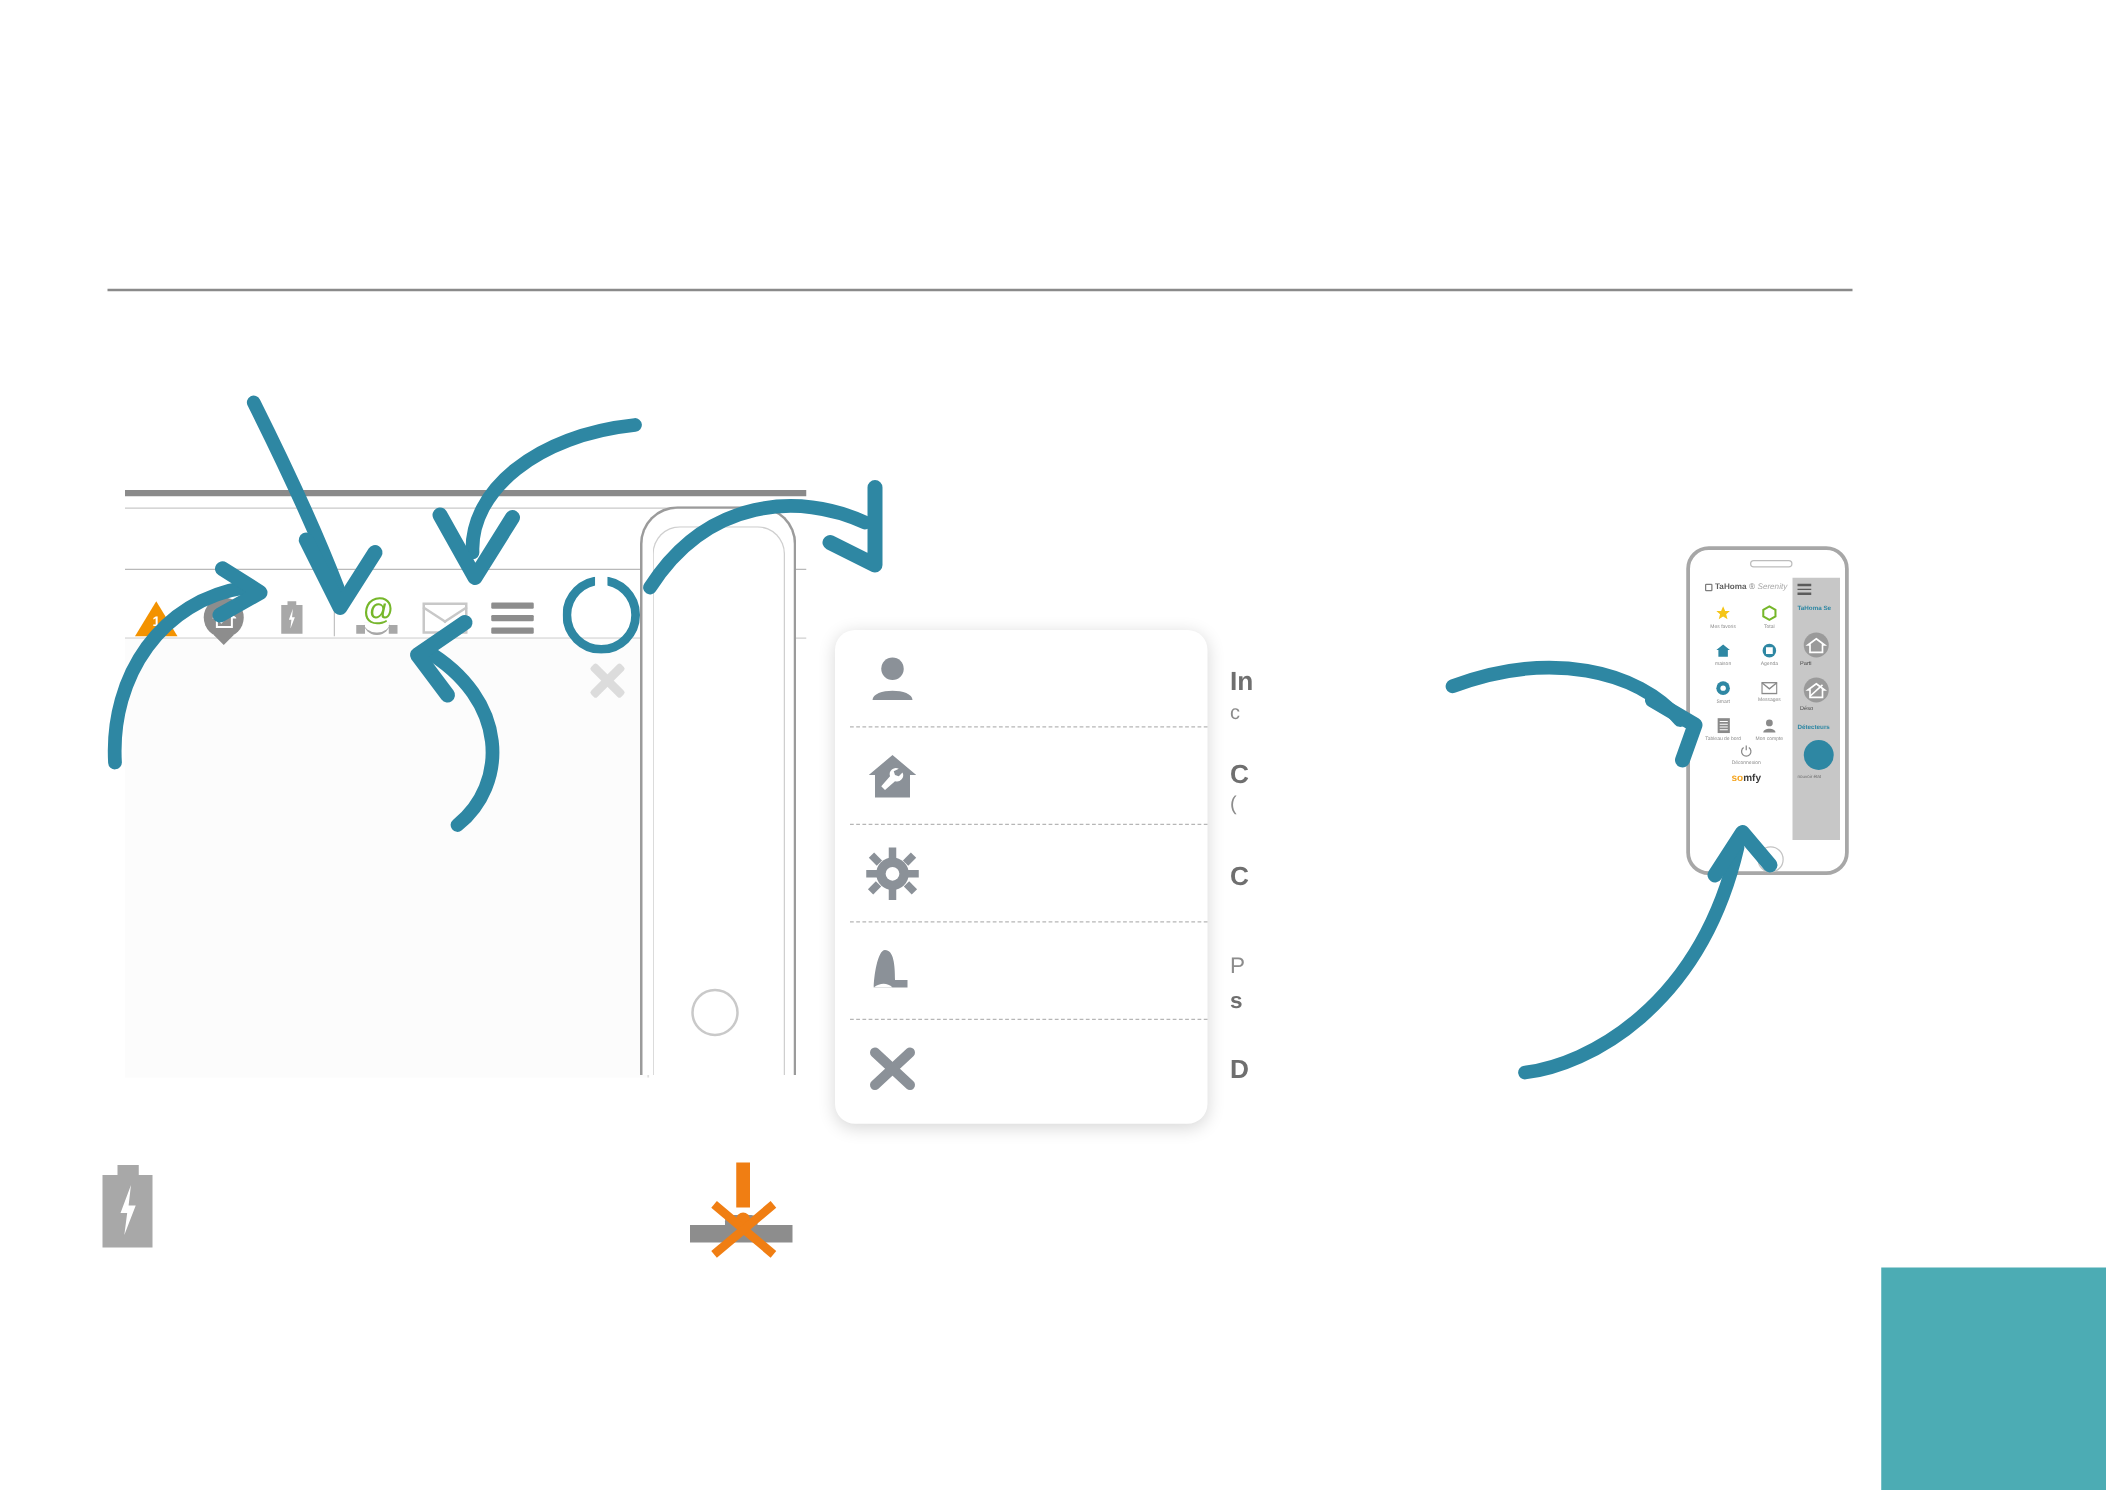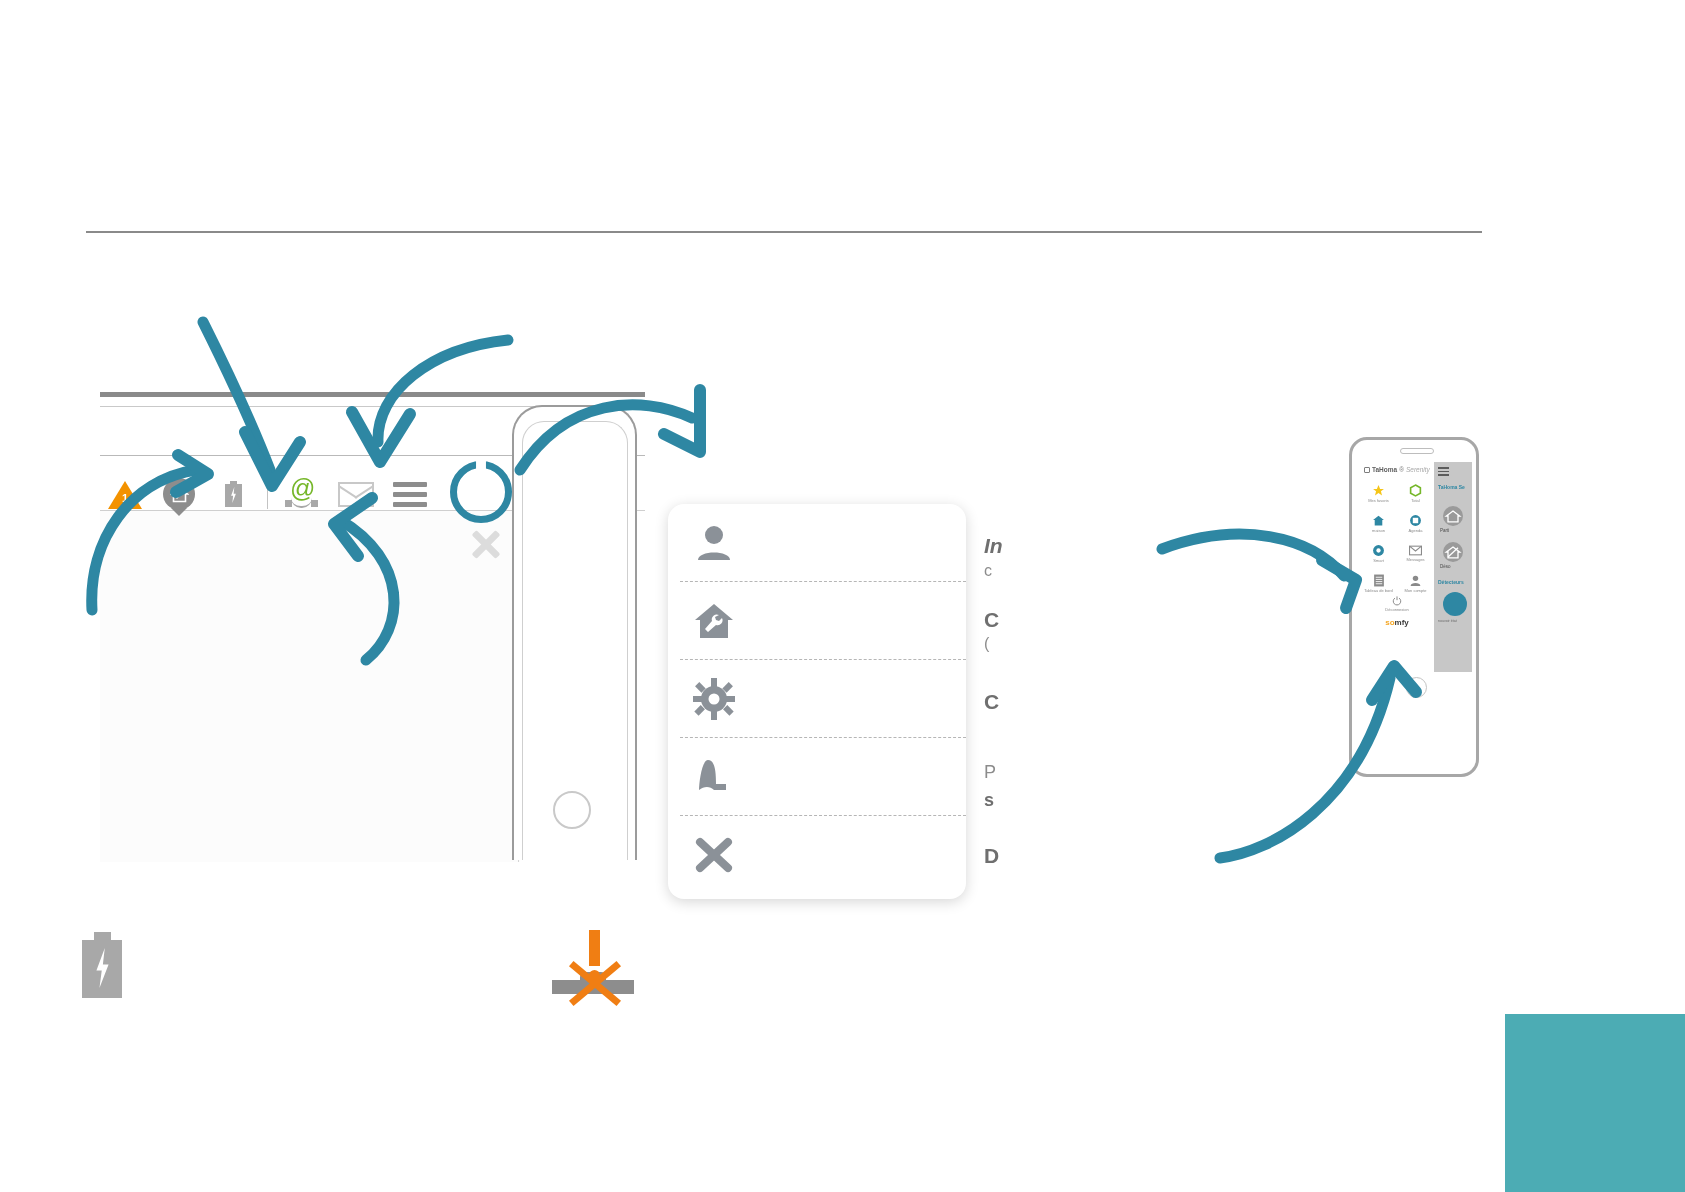--- a/index.html
+++ b/index.html
@@ -154,21 +154,21 @@
   .obstacle .excl-dot{position:absolute;left:37px;top:40px;width:11px;height:11px;border-radius:50%;background:#F07E13;}
   .obstacle .bar-gray{position:absolute;left:0;top:50px;width:82px;height:14px;background:#8d8d8d;}
   .obstacle .bump{position:absolute;left:28px;top:42px;width:26px;height:12px;background:#8d8d8d;border-radius:5px 5px 0 0;}
   .obstacle .cx{position:absolute;left:12px;top:22px;width:62px;height:62px;}
   .obstacle .cx span{position:absolute;left:0;top:28px;width:62px;height:7px;background:#F07E13;}
   .obstacle .cx span:first-child{transform:rotate(40deg);}
   .obstacle .cx span:last-child{transform:rotate(-40deg);}
 
   
   .phone{
-    position:absolute;left:1349px;top:437px;width:130px;height:340px;
+    position:absolute;left:1349px;top:437px;width:130px;height:263px;
     border:3px solid #a7a7a7;border-radius:18px;background:#ffffff;box-sizing:border-box;
   }
   .phone-speaker{
     position:absolute;left:48px;top:8px;width:34px;height:6px;border-radius:3px;
     border:1px solid #bdbdbd;box-sizing:border-box;
   }
   .phone-home{
     position:absolute;left:54px;top:237px;width:21px;height:21px;border-radius:50%;
     border:1px solid #c3c3c3;box-sizing:border-box;
   }
@@ -354,21 +354,21 @@
           <g stroke="#8b9198" stroke-width="8" stroke-linecap="round">
             <line x1="8" y1="8" x2="36" y2="34"></line>
               <line x1="36" y1="8" x2="8" y2="34"></line>
           </g>
         </svg>
       </div>
     </div>
   </div>
 
   <div class="menu-labels">
-    <div class="ml b" style="top:30px;font-size:21px;font-style:italic;">In</div>
+    <div class="ml b" style="top:30px;font-size:21px;">In</div>
     <div class="ml" style="top:58px;font-size:16px;">c</div>
 
     <div class="ml b" style="top:104px;font-size:21px;">C</div>
     <div class="ml" style="top:131px;font-size:16px;">(</div>
 
     <div class="ml b" style="top:186px;font-size:21px;">C</div>
 
     <div class="ml" style="top:258px;font-size:18px;">P</div>
     <div class="ml b" style="top:286px;font-size:18px;">s</div>
 

